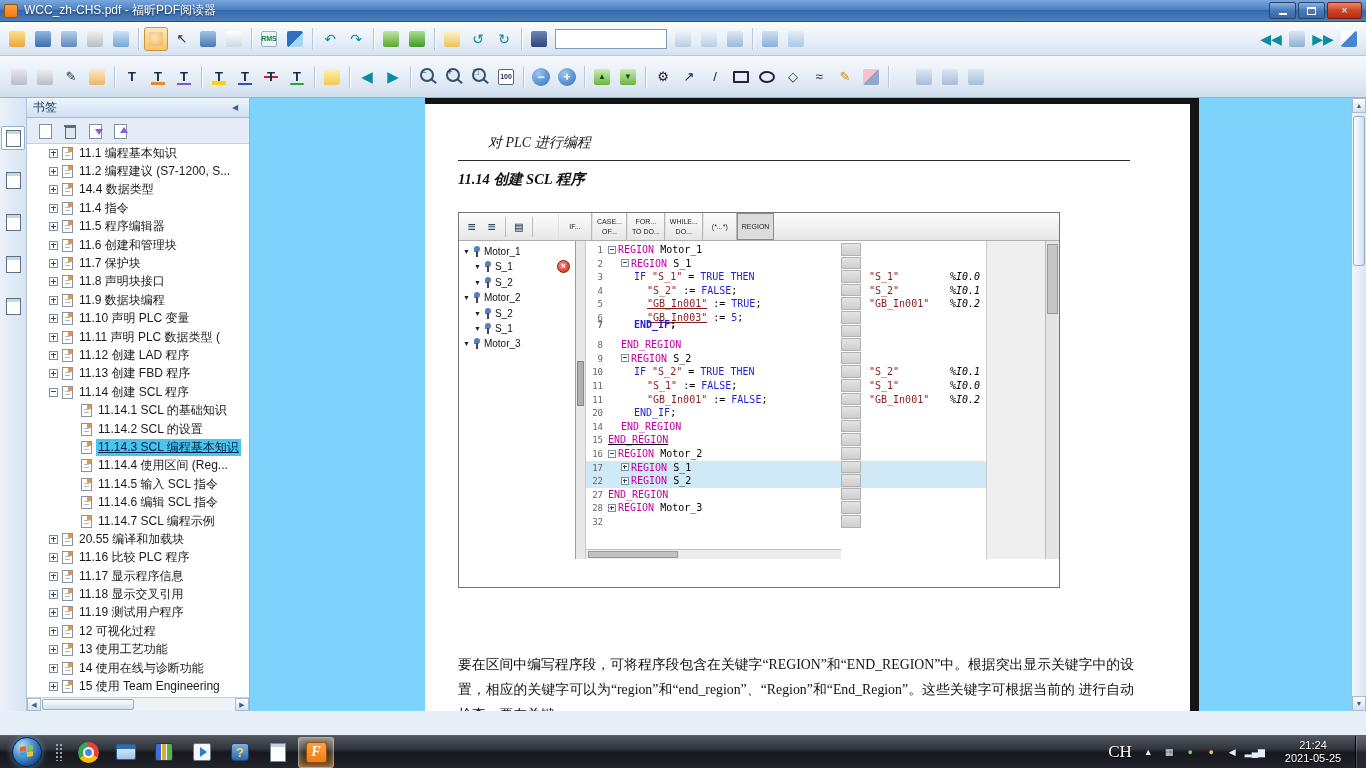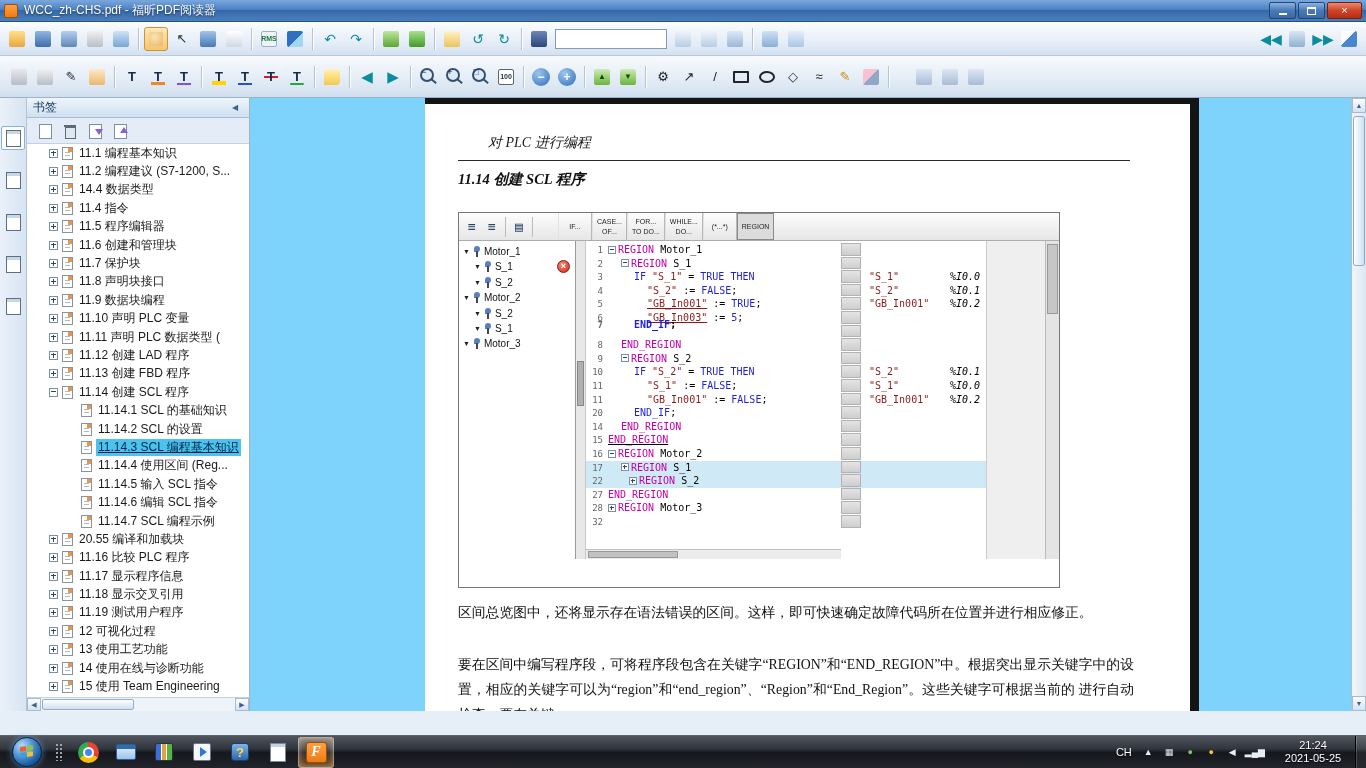--- a/index.html
+++ b/index.html
@@ -204,21 +204,21 @@
   .k-chrome::after{content:"";position:absolute;inset:5px;background:#4285f4;border:2px solid #fff;border-radius:50%;}
   .k-explorer{width:20px;height:16px;background:linear-gradient(180deg,#e8f2fb,#9cc4e8);border:1px solid #2c5f96;border-radius:2px;position:relative;}
   .k-explorer::before{content:"";position:absolute;left:0;right:0;top:0;height:4px;background:#2f6cae;}
   .k-library{width:18px;height:18px;background:linear-gradient(90deg,#3a6fd8 0 32%,#fff 32% 36%,#e8a13c 36% 64%,#fff 64% 68%,#58b347 68% 100%);border:1px solid #30343a;border-radius:2px;}
   .k-media{width:18px;height:18px;background:#f4f7fa;border:1px solid #6a7684;border-radius:2px;display:flex;align-items:center;justify-content:center;}
   .k-media::before{content:"";width:0;height:0;border-left:7px solid #2f7bd0;border-top:5px solid transparent;border-bottom:5px solid transparent;margin-left:2px;}
   .k-help{width:18px;height:18px;border-radius:3px;background:linear-gradient(180deg,#7fb3e8,#2d66ad);border:1px solid #173f70;color:#ffd84a;font-weight:bold;font-size:13px;display:flex;align-items:center;justify-content:center;}
   .k-notepad{width:16px;height:19px;background:#fff;border:1px solid #7d8896;box-shadow:inset 0 3px 0 #c3d2e2;}
   .k-foxit{width:21px;height:21px;border-radius:3px;background:linear-gradient(180deg,#fba045,#ef7d14);border:1px solid #9c4f05;color:#fff;font-weight:bold;font-size:14px;font-style:italic;display:flex;align-items:center;justify-content:center;font-family:"Liberation Serif",serif;}
   .tray{margin-left:auto;display:flex;align-items:center;height:100%;}
-  .tray-lang{color:#fff;font-size:11px;padding:0 6px;text-shadow:0 1px 1px #000;}
+  .tray-lang{color:#fff;font-size:17px;padding:0 6px;text-shadow:0 1px 1px #000;font-family:Liberation Serif, serif;}
   .tray-ic{min-width:17px;height:16px;margin:0 2px;display:flex;align-items:center;justify-content:center;font-size:9px;line-height:1;}
   .clock{width:76px;text-align:center;color:#fff;font-size:11px;line-height:13px;text-shadow:0 1px 1px #000;margin:0 4px 0 8px;}
   .show-desktop{width:11px;height:100%;border-left:1px solid #000;box-shadow:inset 1px 0 0 rgba(255,255,255,.18);background:linear-gradient(180deg,rgba(255,255,255,.10),rgba(255,255,255,.02));}
 </style>
 </head>
 <body>
 
 <div id="desktop">
   <div id="app-window">
 
@@ -660,21 +660,21 @@
                   <div class="code-row" style="top: 97.2px;"><span class="ln">8</span><span style="margin-left: 13px;"><span class="c-kwr">END_REGION</span></span></div>
                   <div class="code-row" style="top: 110.8px;"><span class="ln">9</span><span style="margin-left: 13px;"><span class="exp minus"></span><span class="c-kwr">REGION</span><span class="c-pl"> S_2</span></span></div>
                   <div class="code-row" style="top: 124.4px;"><span class="ln">10</span><span style="margin-left: 26px;"><span class="c-kwb">IF</span><span class="c-pl"> </span><span class="c-tag">"S_2"</span><span class="c-pl"> = </span><span class="c-kwb">TRUE</span><span class="c-pl"> </span><span class="c-kwb">THEN</span></span></div>
                   <div class="code-row" style="top: 138px;"><span class="ln">11</span><span style="margin-left: 39px;"><span class="c-tag">"S_1"</span><span class="c-pl"> := </span><span class="c-kwb">FALSE</span><span class="c-pl">;</span></span></div>
                   <div class="code-row" style="top: 151.6px;"><span class="ln">11</span><span style="margin-left: 39px;"><span class="c-tag">"GB_In001"</span><span class="c-pl"> := </span><span class="c-kwb">FALSE</span><span class="c-pl">;</span></span></div>
                   <div class="code-row" style="top: 165.2px;"><span class="ln">20</span><span style="margin-left: 26px;"><span class="c-kwb">END_IF</span><span class="c-pl">;</span></span></div>
                   <div class="code-row" style="top: 178.8px;"><span class="ln">14</span><span style="margin-left: 13px;"><span class="c-kwr">END_REGION</span></span></div>
                   <div class="code-row" style="top: 192.4px; text-decoration: underline;"><span class="ln">15</span><span style="margin-left: 0px;"><span class="c-kwr">END_REGION</span></span></div>
                   <div class="code-row" style="top: 206px;"><span class="ln">16</span><span style="margin-left: 0px;"><span class="exp minus"></span><span class="c-kwr">REGION</span><span class="c-pl"> Motor_2</span></span></div>
                   <div class="code-row" style="top: 219.6px;"><span class="ln">17</span><span style="margin-left: 13px;"><span class="exp plus"></span><span class="c-kwr">REGION</span><span class="c-pl"> S_1</span></span></div>
-                  <div class="code-row" style="top: 233.2px;"><span class="ln">22</span><span style="margin-left: 21px;"><span class="exp plus"></span><span class="c-kwr">REGION</span><span class="c-pl"> S_2</span></span></div>
+                  <div class="code-row" style="top: 233.2px;"><span class="ln">22</span><span style="margin-left: 13px;"><span class="exp plus"></span><span class="c-kwr">REGION</span><span class="c-pl"> S_2</span></span></div>
                   <div class="code-row" style="top: 246.8px;"><span class="ln">27</span><span style="margin-left: 0px;"><span class="c-kwr">END_REGION</span></span></div>
                   <div class="code-row" style="top: 260.4px;"><span class="ln">28</span><span style="margin-left: 0px;"><span class="exp plus"></span><span class="c-kwr">REGION</span><span class="c-pl"> Motor_3</span></span></div>
                   <div class="code-row" style="top: 274px;"><span class="ln">32</span><span style="margin-left: 0px;"></span></div>
                 </div>
               <div class="scl-cells" id="scl-cells">
                   <div class="cell" style="top: 2px;"></div>
                   <div class="cell" style="top: 15.6px;"></div>
                   <div class="cell" style="top: 29.2px;"></div>
                   <div class="cell" style="top: 42.8px;"></div>
                   <div class="cell" style="top: 56.4px;"></div>
@@ -706,21 +706,20 @@
               <div class="scl-empty"></div>
               <div class="scl-hscroll">
                   <div class="thumb"></div>
                 </div>
               <div class="scl-vscroll2">
                   <div class="thumb"></div>
                 </div>
             </div>
           </div>
 
-          <div class="para" id="para1">区间总览图中，还将显示存在语法错误的区间。这样，即可快速确定故障代码所在位置并进行相应修正。</div>
           <div class="para" id="para2">要在区间中编写程序段，可将程序段包含在关键字“REGION”和“END_REGION”中。根据突出显示关键字中的设置，相应的关键字可以为“region”和“end_region”、“Region”和“End_Region”。这些关键字可根据当前的 进行自动检查。要在关键</div>
         </div>
 
 
         <div class="pdf-vscroll">
           <div class="vs-btn up">▲</div>
           <div class="vs-thumb"></div>
           <div class="vs-btn down">▼</div>
         </div>
       </div>

